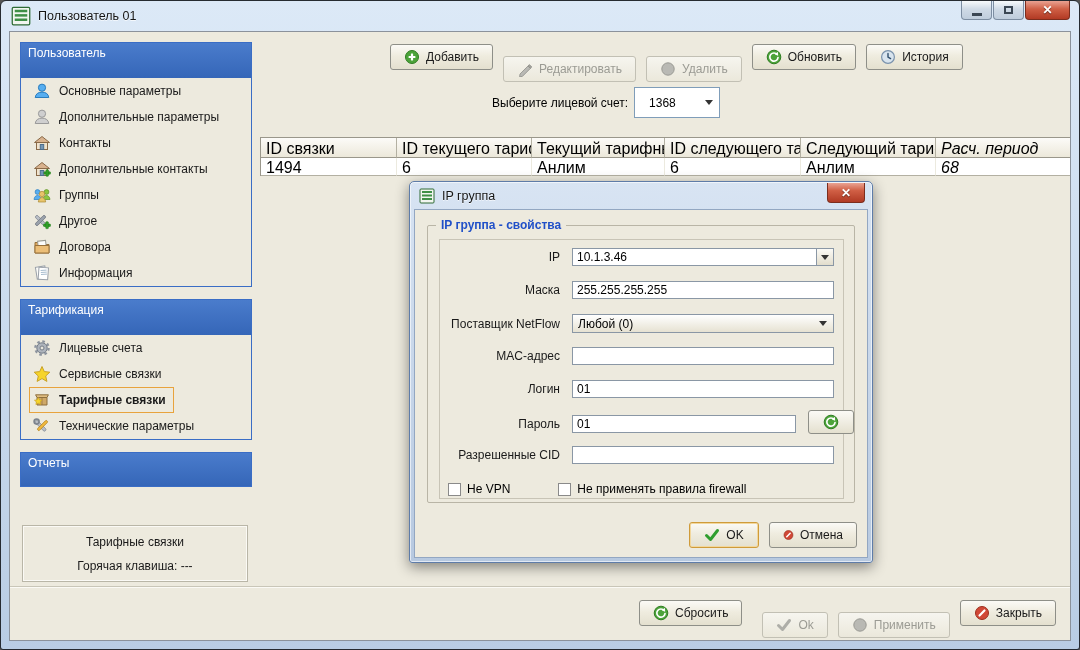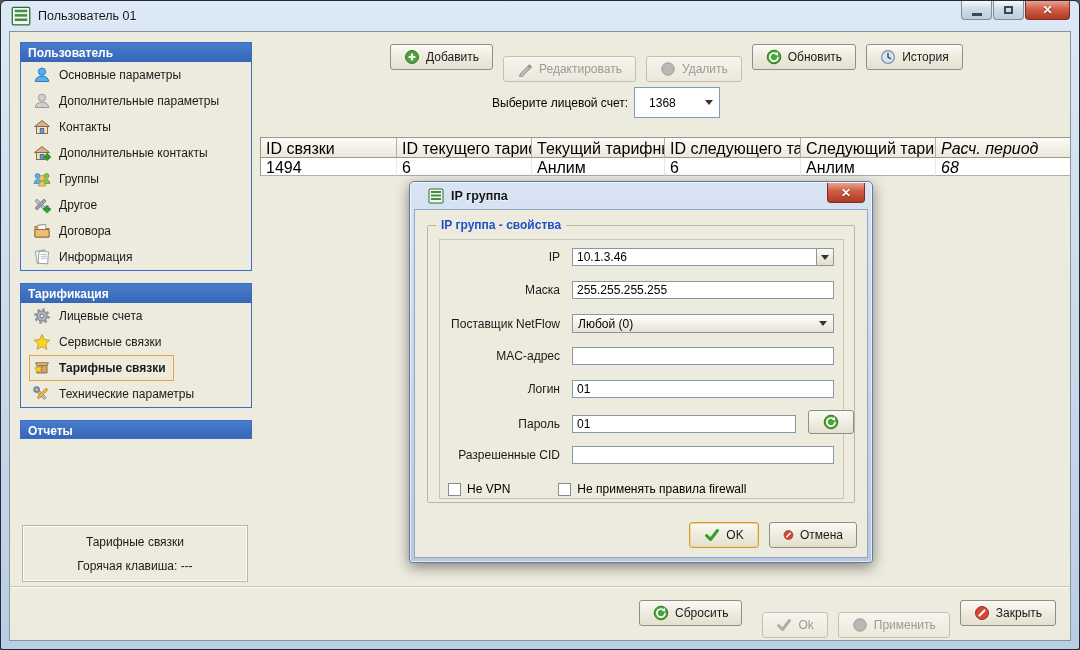--- a/index.html
+++ b/index.html
@@ -20,21 +20,21 @@
   }
   .win-btn.close { width:45px; background:linear-gradient(#eda globalization, #c65); background:linear-gradient(#e9a292,#cf5f45 45%,#b23a24); border-color:#7c2d1d; }
   .glyph-min { width:10px; height:3px; background:#3b4754; margin-top:8px; }
   .glyph-max { width:9px; height:8px; border:2px solid #3b4754; }
   .glyph-x { color:#fff; font-weight:bold; font-size:12px; text-shadow:0 1px 1px rgba(0,0,0,.5); line-height:1; }
   
   .client { position:absolute; left:8px; top:30px; right:8px; bottom:8px; background:#edeade; border:1px solid #8b929b; overflow:hidden; }
   
   .sidebar { position:absolute; left:10px; top:10px; width:232px; bottom:54px; }
   .side-box { border:1px solid #3a6dc5; margin-bottom:12px; background:#edeade; }
-  .side-header { background:linear-gradient(#4a7ccc,#3566b8); color:#fff; font-size:12px; padding:3px 7px; height:19px;font-weight:bold; }
+  .side-header { background:linear-gradient(#4a7ccc,#3566b8); color:#fff; font-size:12px; padding:3px 7px; height:35px; }
   .side-header.bar-only { border:1px solid #3a6dc5; }
   .side-item { height:26px; display:flex; align-items:center; gap:7px; padding-left:8px; font-size:12px; color:#1a1a1a; cursor:pointer; }
   .side-item .sel-wrap { display:inline-flex; align-items:center; gap:7px; border:1px solid transparent; padding:2px 7px 2px 2px; }
   .side-item.selected .sel-wrap { border-color:#e8a33d; font-weight:bold; }
   .icon16 { width:20px; height:20px; flex:0 0 20px; display:flex; align-items:center; justify-content:center; }
   .info-box { position:absolute; left:2px; right:4px; bottom:4px; border:1px solid #b9b6a7; box-shadow:inset 0 0 0 1px #fbfaf5; text-align:center; font-size:12px; padding:9px 4px 8px; color:#1a1a1a; }
   .info-box .l1 { margin-bottom:10px; }
   
   .content { position:absolute; left:250px; top:0; width:806px; bottom:54px; }
   .toolbar { position:absolute; left:130px; top:12px; display:flex; gap:10px; }
@@ -62,21 +62,21 @@
   
   .footer { position:absolute; left:0; right:0; bottom:0; height:54px; border-top:1px solid #c9c6b8; box-shadow:0 1px 0 #fbfaf5 inset; }
   .footer-btns { position:absolute; right:14px; top:13px; display:flex; gap:10px; }
   .footer-btns .btn.gapR { margin-right:10px; }
   
   .dialog {
     position:absolute; left:408px; top:180px; width:464px; height:382px;
     background:linear-gradient(#d8e4f3,#b7c9e0); border:1px solid #5e7ca8; border-radius:5px 5px 3px 3px;
     box-shadow:0 4px 14px rgba(0,0,0,.45), inset 0 0 0 1px rgba(255,255,255,.6);
   }
-  .dlg-titlebar { height:27px; display:flex; align-items:center; gap:7px; padding-left:18px;font-weight:bold; }
+  .dlg-titlebar { height:27px; display:flex; align-items:center; gap:7px; padding-left:9px; }
   .dlg-title { font-size:12.5px; color:#141414; text-shadow:0 1px 0 rgba(255,255,255,.7); }
   .dlg-close {
     position:absolute; right:7px; top:1px; width:38px; height:20px;
     background:linear-gradient(#eaa392,#d05f45 40%,#b03a24);
     border:1px solid #7c2d1d; border-top:none; border-radius:0 0 4px 4px;
     display:flex; align-items:center; justify-content:center; cursor:pointer;
   }
   .dlg-client { position:absolute; left:4px; right:4px; top:27px; bottom:4px; background:#edeade; border:1px solid #93a7c2; }
   .groupbox { position:absolute; left:12px; right:12px; top:15px; height:278px; border:1px solid #b9b5a6; border-radius:2px; }
   .group-label { position:absolute; top:-8px; left:8px; background:#edeade; padding:0 5px; font-size:12px; font-weight:bold; color:#2050c8; }

